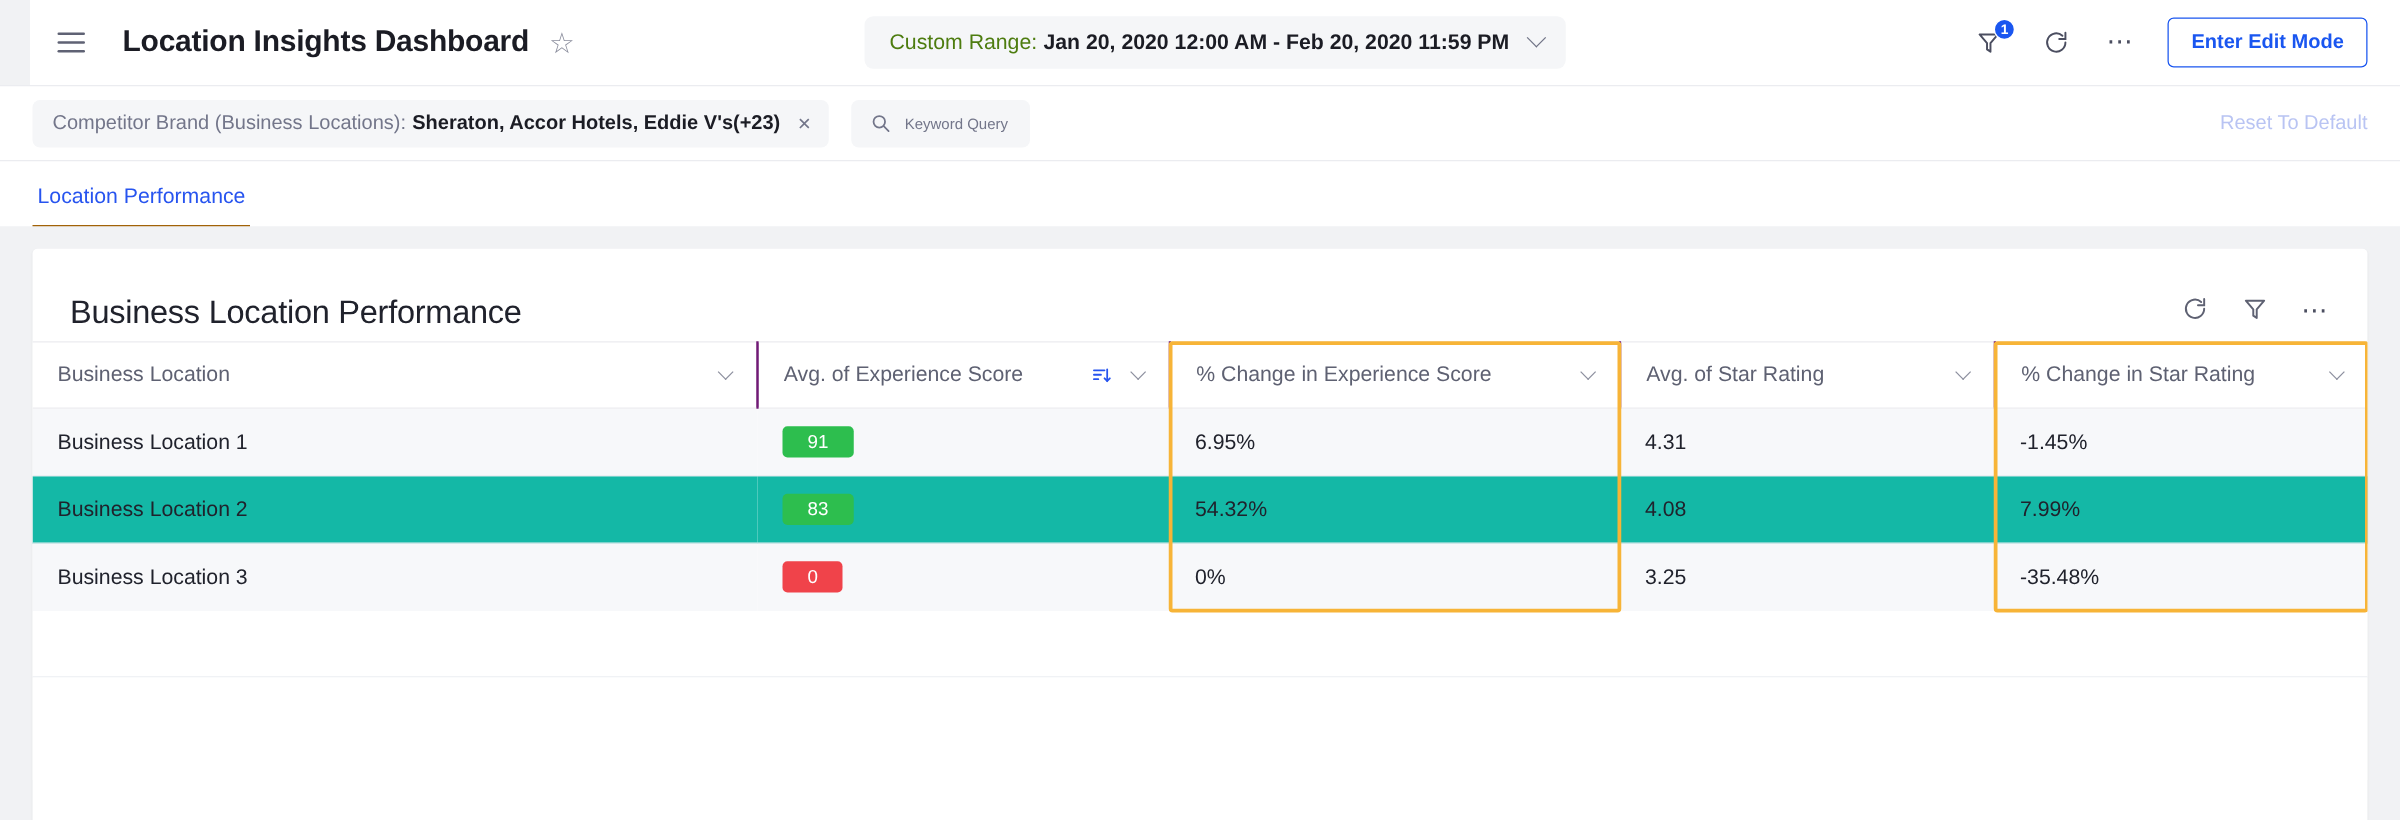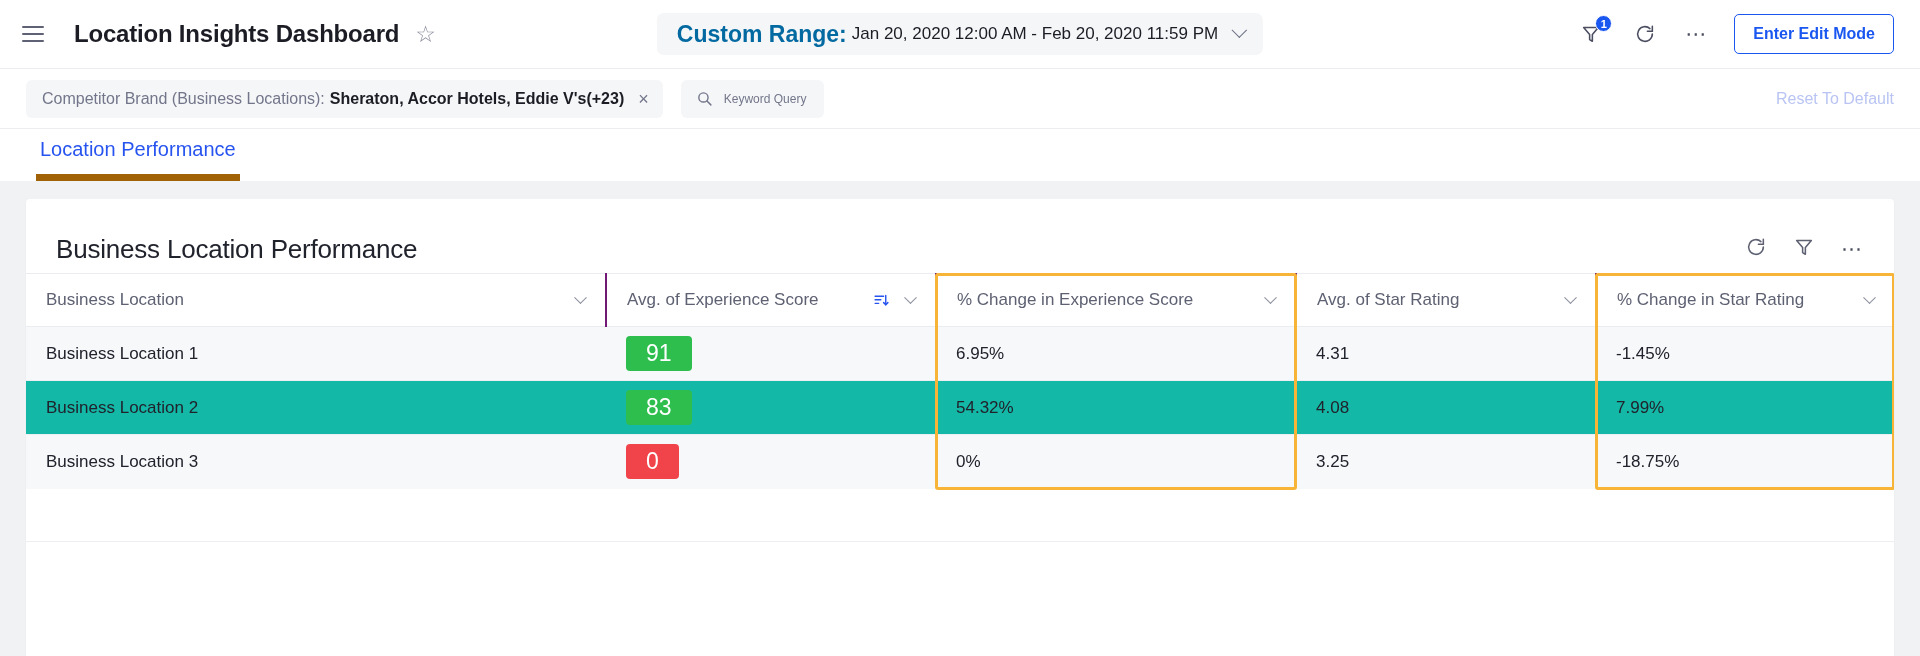--- a/index.html
+++ b/index.html
@@ -12,20 +12,21 @@
   }
 
   
   .topbar {
     position: relative;
     height: 68px;
     background: #ffffff;
     display: flex;
     align-items: center;
     padding: 0 26px 0 22px;
+    margin-left: 24px;
   }
   .hamburger {
     width: 26px; height: 22px;
     display: flex; flex-direction: column; justify-content: space-between;
     padding: 3px 0;
     cursor: pointer;
     flex: 0 0 auto;
   }
   .hamburger span {
     display: block; height: 2px; width: 22px; background: #5f6274; border-radius: 1px;
@@ -54,22 +55,22 @@
     top: 13px;
     height: 42px;
     background: #f5f6f8;
     border-radius: 7px;
     display: flex;
     align-items: center;
     padding: 0 18px 0 20px;
     cursor: pointer;
     white-space: nowrap;
   }
-  .daterange .label { font-size: 23px; color: #0369a1; font-weight: bold; }
-  .daterange .value { font-size: 17px; color: #1b1c24; font-weight: 400; margin-left: 5px; }
+  .daterange .label { font-size: 17px; color: #4d7c0f; }
+  .daterange .value { font-size: 17px; color: #1b1c24; font-weight: 700; margin-left: 5px; }
   .chev {
     display: inline-block; width: 11px; height: 11px;
     border-right: 1.8px solid #6f7285; border-bottom: 1.8px solid #6f7285;
     transform: rotate(45deg) translate(-3px,-3px);
     margin-left: 16px;
     flex: 0 0 auto;
   }
 
   .topbar-right {
     margin-left: auto;
@@ -155,25 +156,25 @@
   
   .tabbar {
     height: 53px;
     background: #fff;
     display: flex;
     align-items: flex-end;
     padding: 0 26px;
     border-top: 1px solid #ebecf0;
   }
   .tab {
-    font-size: 20px;
+    font-size: 17px;
     color: #2754ef;
     padding: 0 4px 13px 4px;
-    margin-left: 10px;
-    border-bottom: 7px solid #a16207;
+    margin-left: 0;
+    border-bottom: 1px solid #a16207;
     cursor: pointer;
     white-space: nowrap;
   }
 
   
   .content { padding: 18px 26px 0 26px; }
   .card {
     background: #fff;
     border-radius: 4px;
     height: 527px;
@@ -232,24 +233,24 @@
     color: #20222c;
     vertical-align: middle;
   }
   tr.r-odd td { background: #f7f8fa; }
   tr.r-even td { background: #14b8a6; }
   tr.r-even td { border-top: 1px solid #eceef2; border-bottom: 1px solid #eceef2; }
   td.loc { color: #20222c; padding-left: 32px; }
   td.score { text-align: center; padding: 0; }
   .pill {
     display: inline-flex; align-items: center; justify-content: center;
-    min-width: 43px; height: 35px;
+    min-width: 43px; height: 25px;
     border-radius: 4px;
     color: #fff;
-    font-size: 23px;
+    font-size: 15px;
     padding: 0 20px;
   }
 
   
   .hl {
     position: absolute;
     border: 3px solid #f7b437;
     border-radius: 3px;
     pointer-events: none;
     z-index: 5;
@@ -414,21 +415,21 @@
           <td>4.08</td>
           <td>7.99%</td>
         </tr>
         <tr class="r-odd">
           <td class="loc">Business Location 3</td>
           <td class="score">
             <span class="pill" style="background: rgb(240, 67, 74);">0</span>
           </td>
           <td>0%</td>
           <td>3.25</td>
-          <td>-18.75%</td>
+          <td>-35.48%</td>
         </tr>
       </tbody>
     </table>
 
     <div class="empty-block"></div>
     <div class="divider-row"></div>
     <div class="tail"></div>
 
     <div class="hl" id="hl-a" style="left: 909px; top: 73.5px; width: 362px; height: 217px; border-color: rgb(247, 180, 55);"></div>
     <div class="hl" id="hl-b" style="left: 1569px; top: 73.5px; width: 300px; height: 217px; border-color: rgb(247, 180, 55);"></div>

